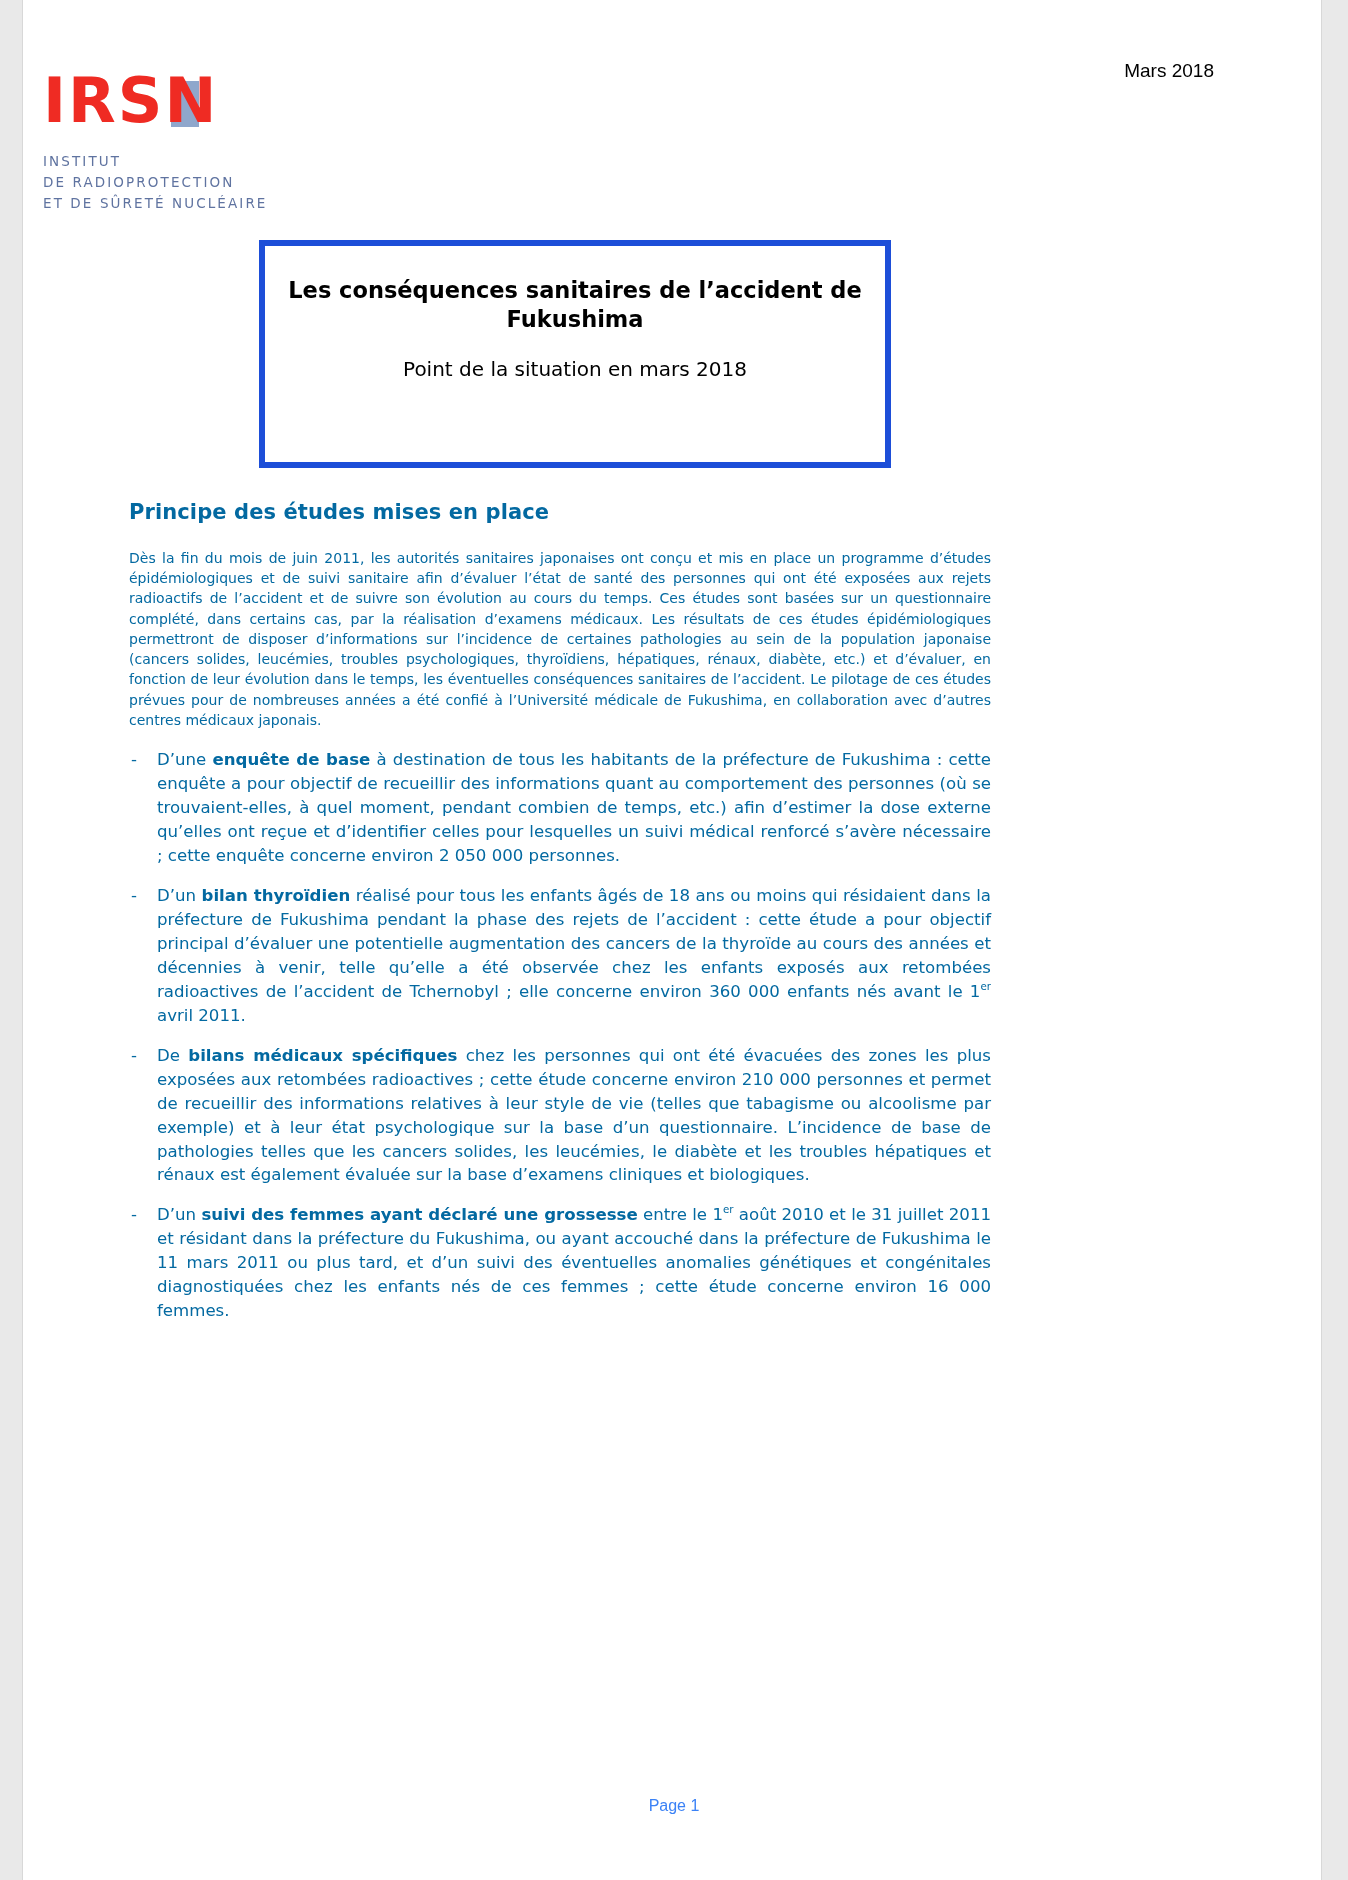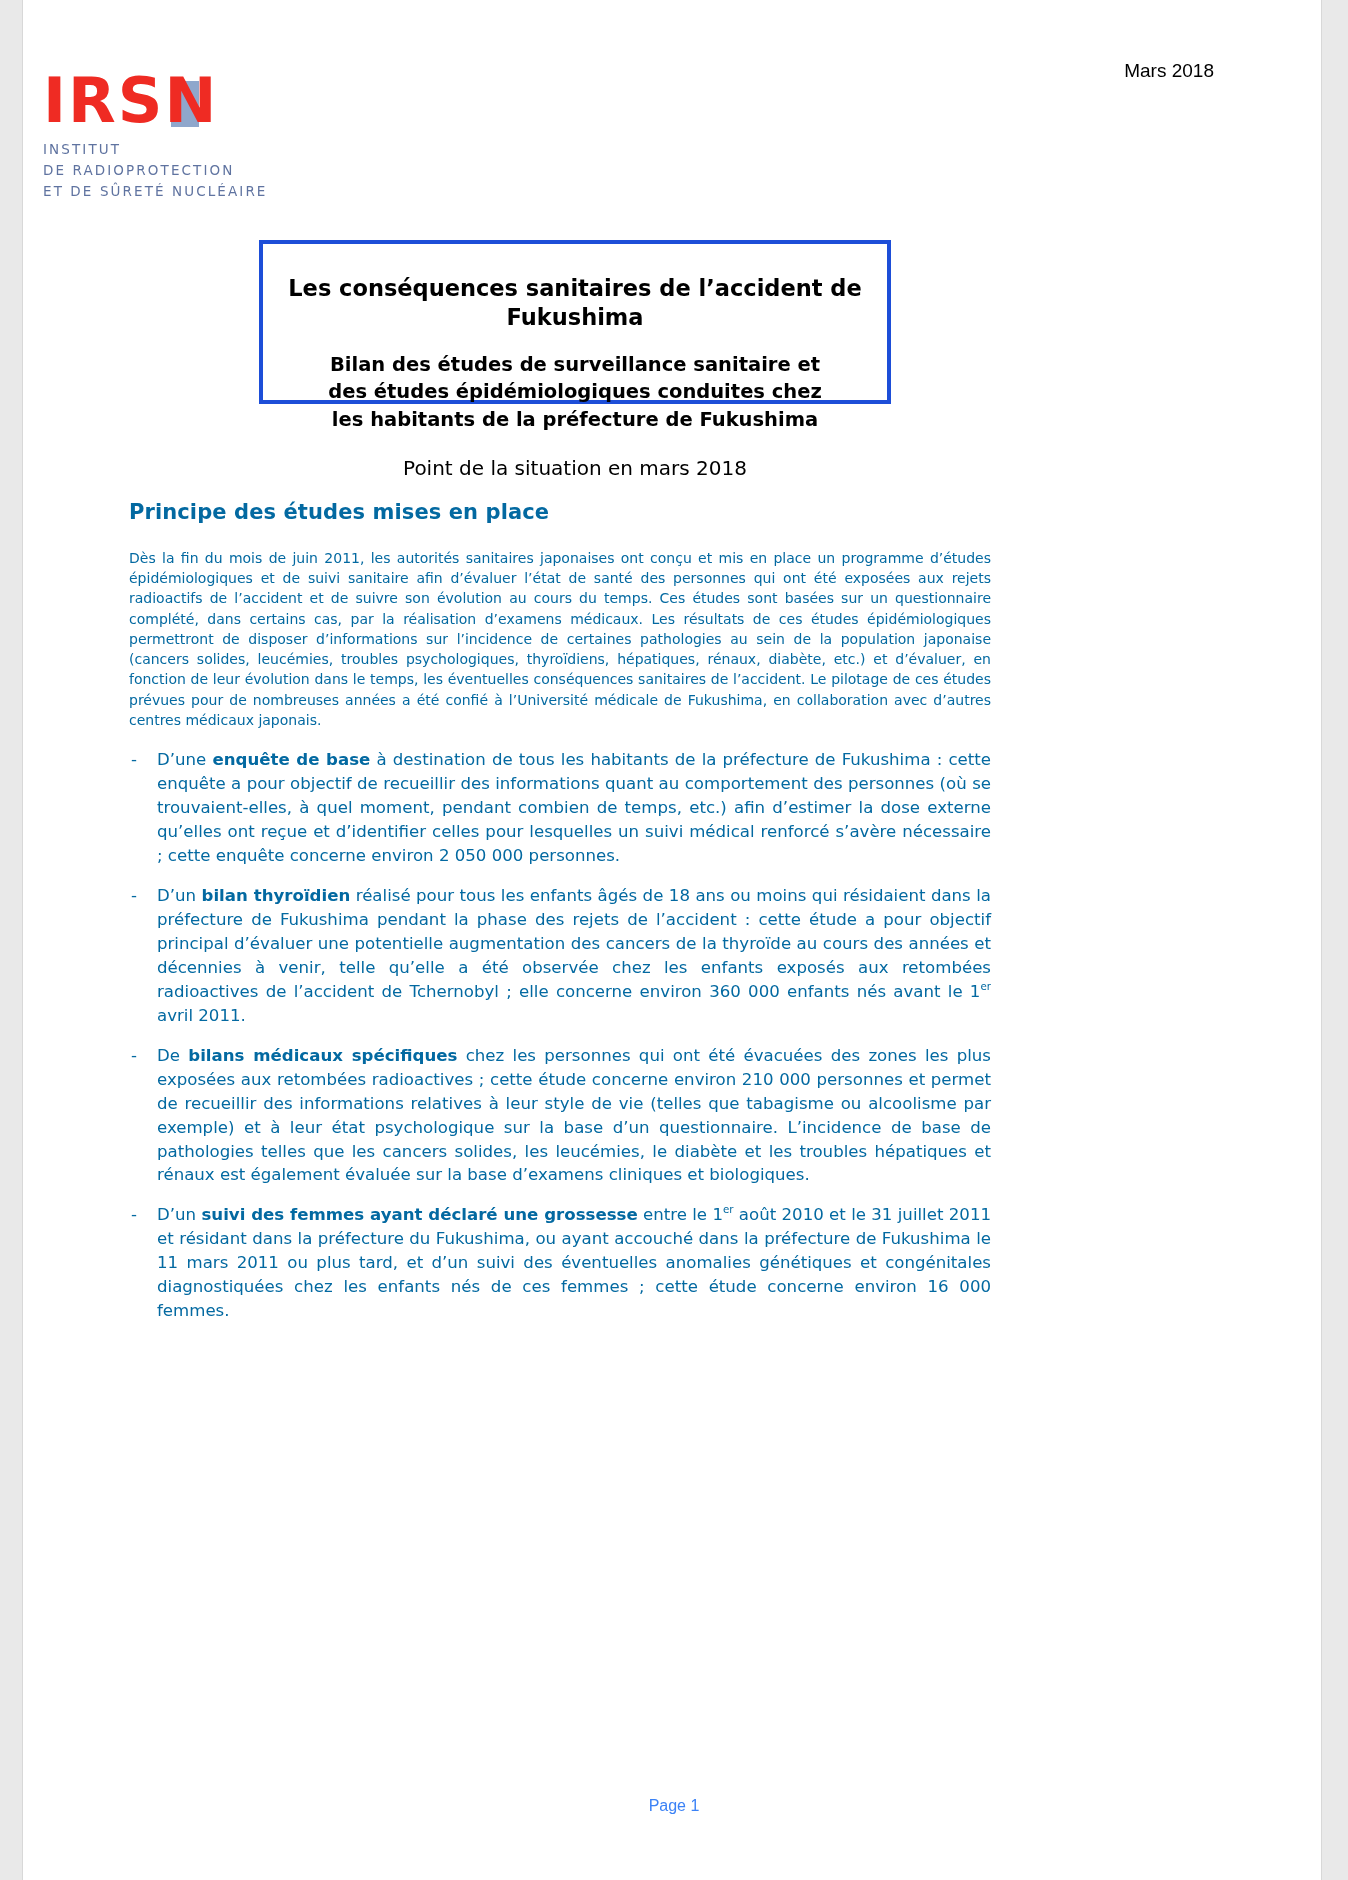--- a/index.html
+++ b/index.html
@@ -76,37 +76,37 @@
     width: 28px;
     height: 46px;
     background: #8fa7cc;
     z-index: 0;
   }
   .logo-mark .ltr-n .nglyph {
     position: relative;
     z-index: 1;
   }
   .logo-sub {
-    margin-top: 8px;
+    margin-top: 20px;
     color: #5f73a0;
     font-family: "DejaVu Sans", sans-serif;
     font-size: 13.5px;
     letter-spacing: 2.1px;
     line-height: 1.55;
     font-weight: 400;
   }
 
   
   .title-box {
     position: absolute;
     left: 259px;
     top: 240px;
     width: 632px;
-    height: 164px;
-    border: 4px solid #1d4ed8;
+    height: 228px;
+    border: 6px solid #1d4ed8;
     box-sizing: border-box;
     text-align: center;
     font-family: "DejaVu Sans", sans-serif;
   }
   .title-main {
     font-weight: 700;
     font-size: 22.5px;
     color: #000;
     margin-top: 30px;
     line-height: 1.3;
@@ -196,25 +196,20 @@
     </div>
     <div class="logo-sub">
       <div>INSTITUT</div>
       <div>DE RADIOPROTECTION</div>
       <div>ET DE SÛRETÉ NUCLÉAIRE</div>
     </div>
   </div>
 
   <div class="title-box">
     <div class="title-main">Les conséquences sanitaires de l’accident de Fukushima</div>
-    <div class="title-sub">
-      <div>Bilan des études de surveillance sanitaire et</div>
-      <div>des études épidémiologiques conduites chez</div>
-      <div>les habitants de la préfecture de Fukushima</div>
-    </div>
     <div class="title-date">Point de la situation en mars 2018</div>
   </div>
 
   <div class="body">
     <h2 class="section-heading">Principe des études mises en place</h2>
     <p class="para">Dès la fin du mois de juin 2011, les autorités sanitaires japonaises ont conçu et mis en place un programme d’études épidémiologiques et de suivi sanitaire afin d’évaluer l’état de santé des personnes qui ont été exposées aux rejets radioactifs de l’accident et de suivre son évolution au cours du temps. Ces études sont basées sur un questionnaire complété, dans certains cas, par la réalisation d’examens médicaux. Les résultats de ces études épidémiologiques permettront de disposer d’informations sur l’incidence de certaines pathologies au sein de la population japonaise (cancers solides, leucémies, troubles psychologiques, thyroïdiens, hépatiques, rénaux, diabète, etc.) et d’évaluer, en fonction de leur évolution dans le temps, les éventuelles conséquences sanitaires de l’accident. Le pilotage de ces études prévues pour de nombreuses années a été confié à l’Université médicale de Fukushima, en collaboration avec d’autres centres médicaux japonais.</p>
 
     <ul class="bullets">
       <li>
         <span class="dash">-</span><span>D’une </span><b>enquête de base</b><span> à destination de tous les habitants de la préfecture de Fukushima : cette enquête a pour objectif de recueillir des informations quant au comportement des personnes (où se trouvaient-elles, à quel moment, pendant combien de temps, etc.) afin d’estimer la dose externe qu’elles ont reçue et d’identifier celles pour lesquelles un suivi médical renforcé s’avère nécessaire ; cette enquête concerne environ 2 050 000 personnes.</span>

